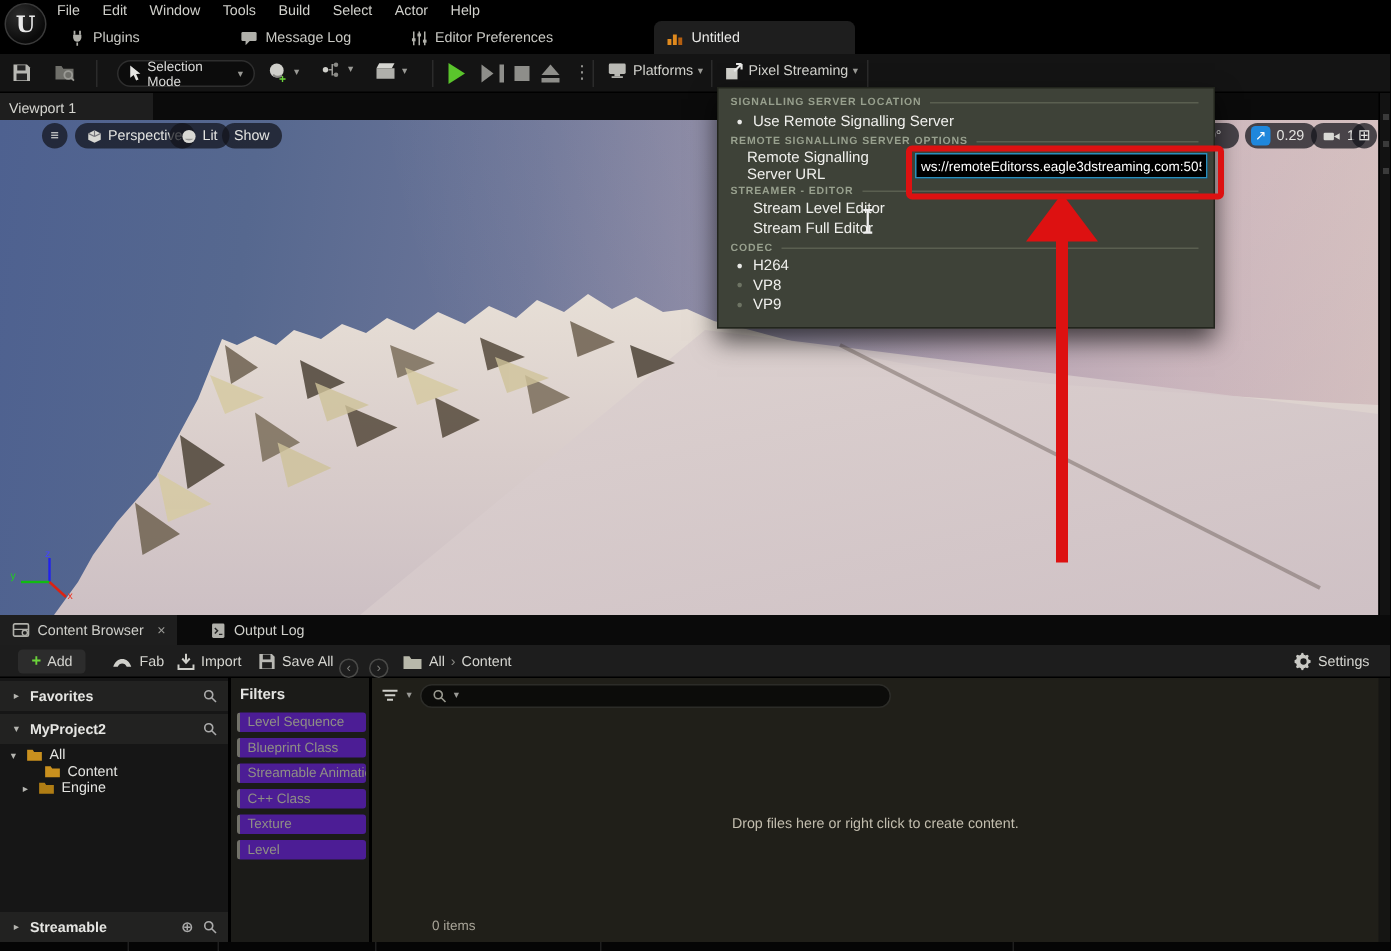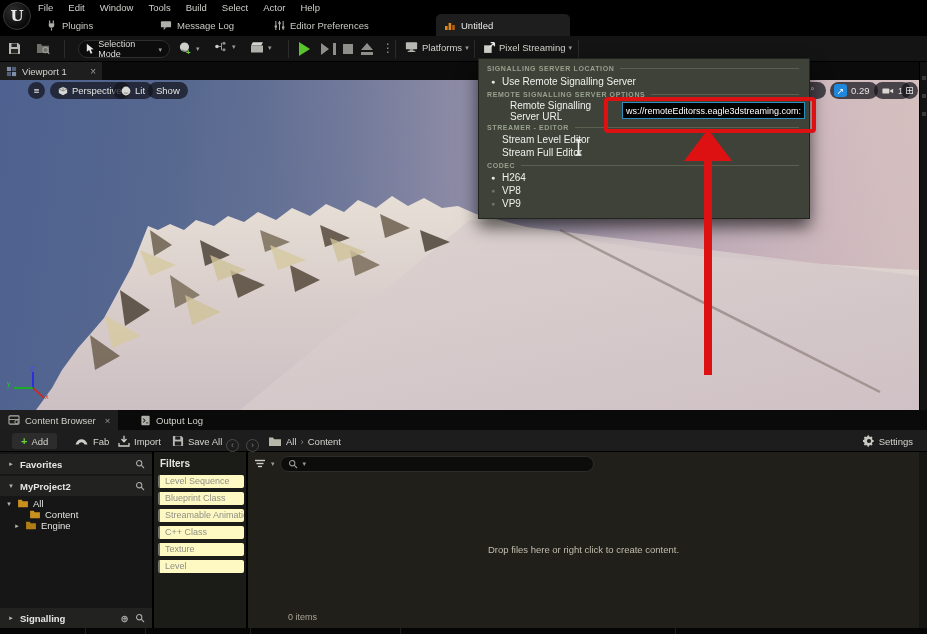--- a/index.html
+++ b/index.html
@@ -31,22 +31,22 @@
   .chev{font-size:7px;color:#9a9a96;line-height:1;}
   .play-tri{width:0;height:0;border-left:11px solid #5ac42c;border-top:7px solid transparent;border-bottom:7px solid transparent;}
   .skip-tri{width:0;height:0;border-left:8px solid #8e8e8a;border-top:6px solid transparent;border-bottom:6px solid transparent;}
   .skip-bar{width:2.5px;height:12px;background:#8e8e8a;margin-left:1px;}
   .stop-sq{width:10px;height:10px;background:#8e8e8a;}
   .eject-tri{width:0;height:0;border-bottom:7px solid #8e8e8a;border-left:6px solid transparent;border-right:6px solid transparent;}
   .eject-bar{width:12px;height:2.5px;background:#8e8e8a;margin-top:2px;}
 
   
   .vp-tabrow{position:absolute;left:0;top:62px;width:919px;height:18px;background:#0b0b0b;}
-  .vp-tab{position:absolute;left:0;top:0;width:102px;height:18px;background:#1e1e1e;display:flex;align-items:center;gap:5px;
-          padding:0 6px;font-size:9.5px;color:#d5d5d0;}
+  .vp-tab{position:absolute;left:0;top:0;width:102px;height:18px;background:#1e1e1e;display:flex;gap:5px;
+          padding:0 6px;font-size:9.5px;color:#d5d5d0;flex-direction:column;}
   .vp-tab .x{margin-left:auto;color:#9a9a96;font-size:10px;}
 
   
   .viewport{position:absolute;left:0;top:80px;width:919px;height:330px;overflow:hidden;
     background:linear-gradient(97deg,#4e6190 0%,#56688f 18%,#6d7699 38%,#8d8aa6 55%,#ab9bb0 70%,#c1adb9 85%,#cdbabc 100%);}
   .skyband{position:absolute;inset:0;background:radial-gradient(circle at 88% -25%,rgba(255,226,208,.28),rgba(255,226,208,0) 62%);}
   .pill{position:absolute;top:2px;height:17px;border-radius:9px;background:rgba(18,20,26,.72);color:#e3e3e0;font-size:9.5px;
         display:flex;align-items:center;gap:4px;padding:0 8px;z-index:5;}
   .vp-controls{position:absolute;left:0;top:0;width:100%;height:24px;z-index:5;}
   .hamb{width:17px;height:17px;border-radius:50%;padding:0;justify-content:center;}
@@ -54,21 +54,21 @@
   .gizmo{position:absolute;left:6px;bottom:10px;width:46px;height:34px;z-index:4;}
 
   
   .ps-menu{position:absolute;left:478px;top:58px;width:332px;height:161px;background:#3e4238;border:1px solid #22251d;
            box-shadow:0 8px 16px rgba(0,0,0,.65);z-index:40;padding-top:3px;}
   .ps-section{display:flex;align-items:center;gap:6px;padding:2px 10px 1px 8px;color:#98a08e;font-size:7px;font-weight:bold;letter-spacing:.6px;height:12px;}
   .ps-section::after{content:"";flex:1;height:1px;background:#5a5f50;}
   .ps-item{display:flex;align-items:center;padding-left:12px;height:14px;font-size:10px;color:#f0f0ed;}
   .ps-item .bullet{width:11px;font-size:7px;line-height:1;}
   .b-on{color:#e9e9e6;} .b-off{color:#6d7363;}
-  .url-row{display:flex;align-items:center;height:21px;padding:0 4px 0 20px;}
+  .url-row{display:flex;align-items:center;height:21px;padding:0 4px 0 8px;}
   .url-row .spacer{width:11px;}
   .url-label{width:112px;font-size:10px;color:#f0f0ed;}
   .url-input{flex:1;height:17px;background:#000;border:1px solid #2a8fbd;color:#fff;font-size:9px;padding:0 3px;outline:none;
              font-family:"Liberation Sans","DejaVu Sans",sans-serif;}
 
   
   .red-box{position:absolute;left:604px;top:97px;width:212px;height:36px;border:4px solid #dd1111;border-radius:4px;z-index:60;}
   .arrow-shaft{position:absolute;left:704px;top:158px;width:8px;height:217px;background:#dd1111;z-index:60;}
   .arrow-head{position:absolute;left:684px;top:129px;width:0;height:0;border-left:24px solid transparent;
               border-right:24px solid transparent;border-bottom:32px solid #dd1111;z-index:60;}
@@ -93,21 +93,21 @@
   .sources{position:absolute;left:0;top:0;width:152px;height:176px;background:#161616;}
   .src-hdr{position:absolute;left:0;width:152px;height:20px;background:#222221;display:flex;align-items:center;gap:5px;
            padding:0 7px;font-size:9.5px;font-weight:bold;color:#e6e6e3;}
   .src-hdr .tools{margin-left:auto;display:flex;align-items:center;gap:6px;}
   .tree{position:absolute;left:0;top:46px;width:152px;font-size:9.5px;color:#e3e3e0;}
   .trow{display:flex;align-items:center;gap:4px;height:11px;}
   .tarrow{width:8px;font-size:7px;color:#b5b5b0;text-align:center;}
 
   .filters{position:absolute;left:152px;top:0;width:96px;height:176px;background:#1b1b18;border-left:2px solid #000;border-right:2px solid #000;padding:4px 4px;}
   .filters-title{font-size:10px;font-weight:bold;color:#e3e3e0;margin:2px 2px 6px;}
-  .fpill{width:86px;height:13px;background:#fef9c3;border-left:2px solid #72726a;border-radius:2px;color:#8f8f85;
+  .fpill{width:86px;height:13px;background:#4c1d95;border-left:2px solid #72726a;border-radius:2px;color:#8f8f85;
          font-size:9px;line-height:13px;padding-left:5px;margin-bottom:4px;white-space:nowrap;overflow:hidden;}
 
   .assets{position:absolute;left:248px;top:0;width:671px;height:176px;background:#201f19;}
   .searchrow{position:absolute;left:6px;top:3px;height:17px;display:flex;align-items:center;gap:5px;}
   .searchpill{width:314px;height:16px;border-radius:8px;background:#0c0c0a;border:1px solid #2c2c28;
               display:flex;align-items:center;gap:5px;padding:0 7px;}
   .searchpill input{flex:1;background:transparent;border:none;outline:none;color:#d5d5d0;font-size:9px;
               font-family:"Liberation Sans","DejaVu Sans",sans-serif;}
   .searchpill input::placeholder{color:#7d7d72;}
   .emptymsg{position:absolute;left:0;top:92px;width:100%;text-align:center;font-size:9.5px;color:#c2bdae;}
@@ -537,21 +537,21 @@
         <div class="trow" style="padding-left:13px">
           <span class="tarrow">▸</span>
           <svg width="12" height="9" viewBox="0 0 14 11">
               <path d="M1 1 h4.5 l1.2 1.8 H13 V10 H1 z" fill="#b07d14"></path>
             </svg>
           <span>Engine</span>
         </div>
       </div>
       <div class="src-hdr" style="bottom:0;top:auto">
         <span class="tarrow">▸</span>
-        <span>Signalling</span>
+        <span>Streamable</span>
         <span class="tools">
           <span style="font-size:10px;color:#aaa">⊕</span>
           <svg width="10" height="10" viewBox="0 0 12 12">
               <circle cx="5" cy="5" r="3.2" fill="none" stroke="#aaa" stroke-width="1.3"></circle>
               <line x1="7.4" y1="7.4" x2="10.8" y2="10.8" stroke="#aaa" stroke-width="1.3"></line>
             </svg>
         </span>
       </div>
     </div>
 

